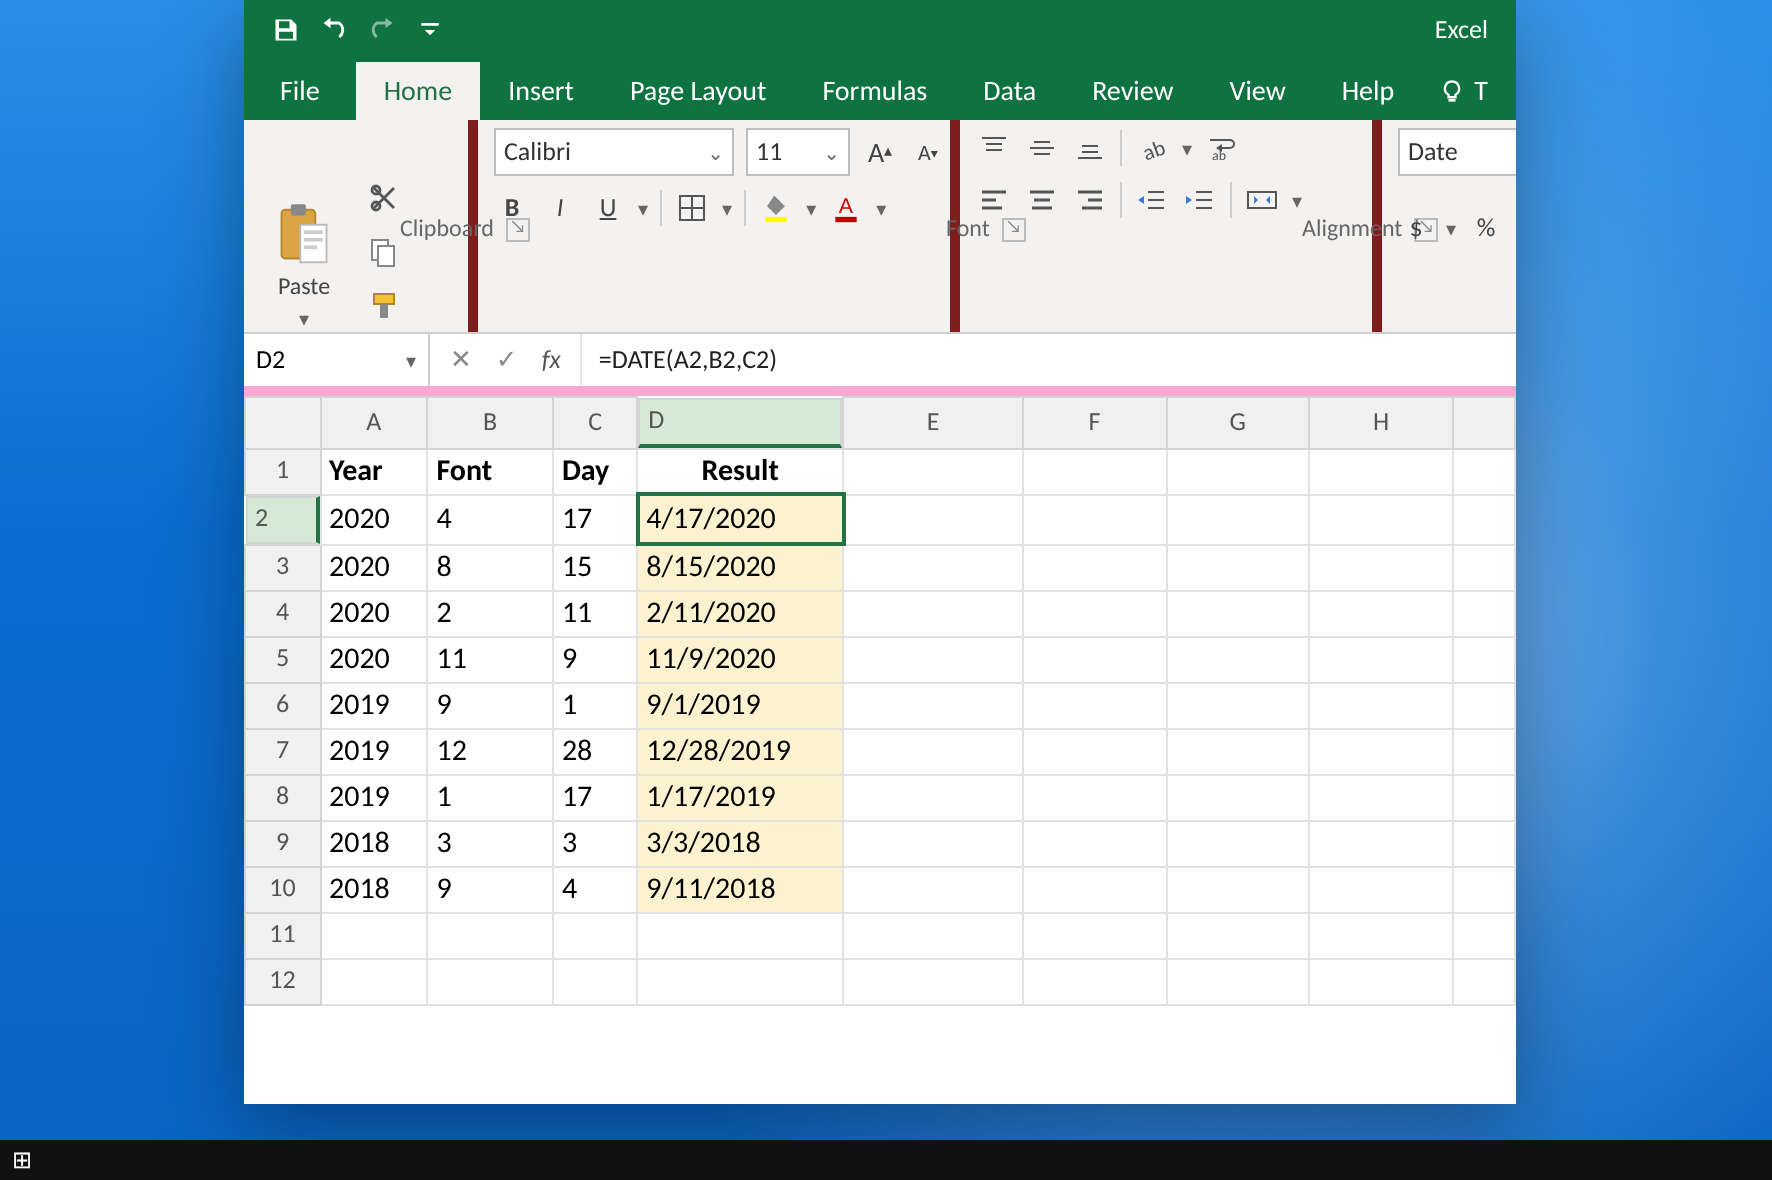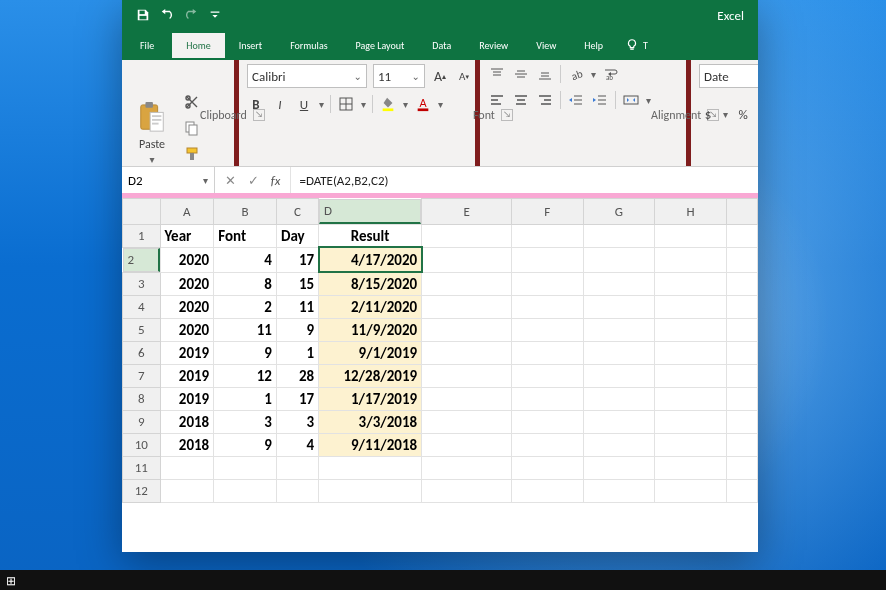--- a/index.html
+++ b/index.html
@@ -14,21 +14,21 @@
   .taskbar .start{color:#fff;font-size:12px;padding:2px 6px;display:inline-block;}
 
   
   .excel{position:absolute;left:122px;top:0;width:636px;height:552px;background:#fff;
     box-shadow:0 12px 40px rgba(0,0,0,.35);display:flex;flex-direction:column;overflow:hidden;}
   .titlebar{height:30px;background:#0e7341;display:flex;align-items:center;color:#fff;font-size:12px;justify-content:flex-end;}
   .qat{display:flex;gap:10px;align-items:center;padding-left:14px;}
   .qat svg{width:14px;height:14px;display:block;}
   .appname{margin-left:auto;margin-right:14px;font-size:13px;}
 
-  .tabs{height:30px;background:#0e7341;display:flex;align-items:center;color:#fff;font-size:10px;}
+  .tabs{height:30px;background:#0e7341;display:flex;align-items:flex-end;color:#fff;font-size:14px;}
   .tab{padding:6px 14px 6px;cursor:default;}
   .tab.file{padding:6px 18px;}
   .tab.active{background:#f3f2f1;color:#217346;}
   .tell{margin-left:4px;display:flex;align-items:center;gap:4px;padding:6px 4px;}
   .tell svg{width:14px;height:14px;}
 
   .ribbon{background:#f3f2f1;border-bottom:1px solid #d0d0d0;display:flex;height:106px;}
   .group{border-right:5px solid #7f1d1d;padding:4px 8px 0;display:flex;flex-direction:row;justify-content:space-between;}
   .group .gtitle{text-align:center;font-size:12px;color:#666;padding:3px 0 4px;display:flex;align-items:center;justify-content:center;gap:6px;}
   .group .gtitle .dlg{font-size:9px;color:#888;border:1px solid #bbb;width:10px;height:10px;line-height:8px;text-align:center;}
@@ -55,21 +55,21 @@
 
   
   .gridwrap{flex:1;overflow:hidden;background:#fff;position:relative;}
   table.grid{border-collapse:collapse;table-layout:fixed;font-family:Calibri,Arial,sans-serif;font-size:15px;color:#000;}
   .colhead th{background:#f0f0f0;border:1px solid #d4d4d4;height:22px;font-weight:400;color:#555;font-size:13px;text-align:center;}
   .colhead th.sel{background:#d6e8d6;border-bottom:2px solid #217346;}
   .colhead th.corner{background:#f0f0f0;width:26px;}
   td.rowhead{background:#f0f0f0;border:1px solid #d4d4d4;width:26px;text-align:center;color:#555;font-size:13px;}
   td.rowhead.sel{background:#d6e8d6;border-right:2px solid #217346;}
   td.cell{border:1px solid #e2e2e2;height:22px;padding:0 4px;white-space:nowrap;}
-  td.num{text-align:right;font-weight:bold;}
+  td.num{text-align:left;}
   td.txt{text-align:left;}
   td.hdr{font-weight:700;}
   td.center{text-align:center;}
   td.result{background:#fdf2d0;}
   td.active{outline:2px solid #217346;outline-offset:-1px;position:relative;z-index:2;}
 
   .cA{width:52px;} .cB{width:62px;} .cC{width:40px;} .cD{width:92px;}
   .cE{width:94px;} .cF{width:74px;} .cG{width:74px;} .cH{width:74px;} .cI{width:30px;}
 </style>
 </head>
@@ -106,22 +106,22 @@
           </svg>
       </span>
     </div>
     <div class="appname">Excel</div>
   </div>
 
   <div class="tabs">
     <div class="tab file">File</div>
     <div class="tab active">Home</div>
     <div class="tab">Insert</div>
+    <div class="tab">Page Layout</div>
     <div class="tab">Formulas</div>
-    <div class="tab">Page Layout</div>
     <div class="tab">Data</div>
     <div class="tab">Review</div>
     <div class="tab">View</div>
     <div class="tab">Help</div>
     <div class="tell">
       <svg viewBox="0 0 16 16">
           <path fill="none" stroke="#fff" stroke-width="1.3" d="M8 2a4 4 0 0 1 2 7.5V11H6V9.5A4 4 0 0 1 8 2z"></path>
           <rect x="6" y="12" width="4" height="1.5" fill="#fff"></rect>
         </svg>
       <span>T</span>

